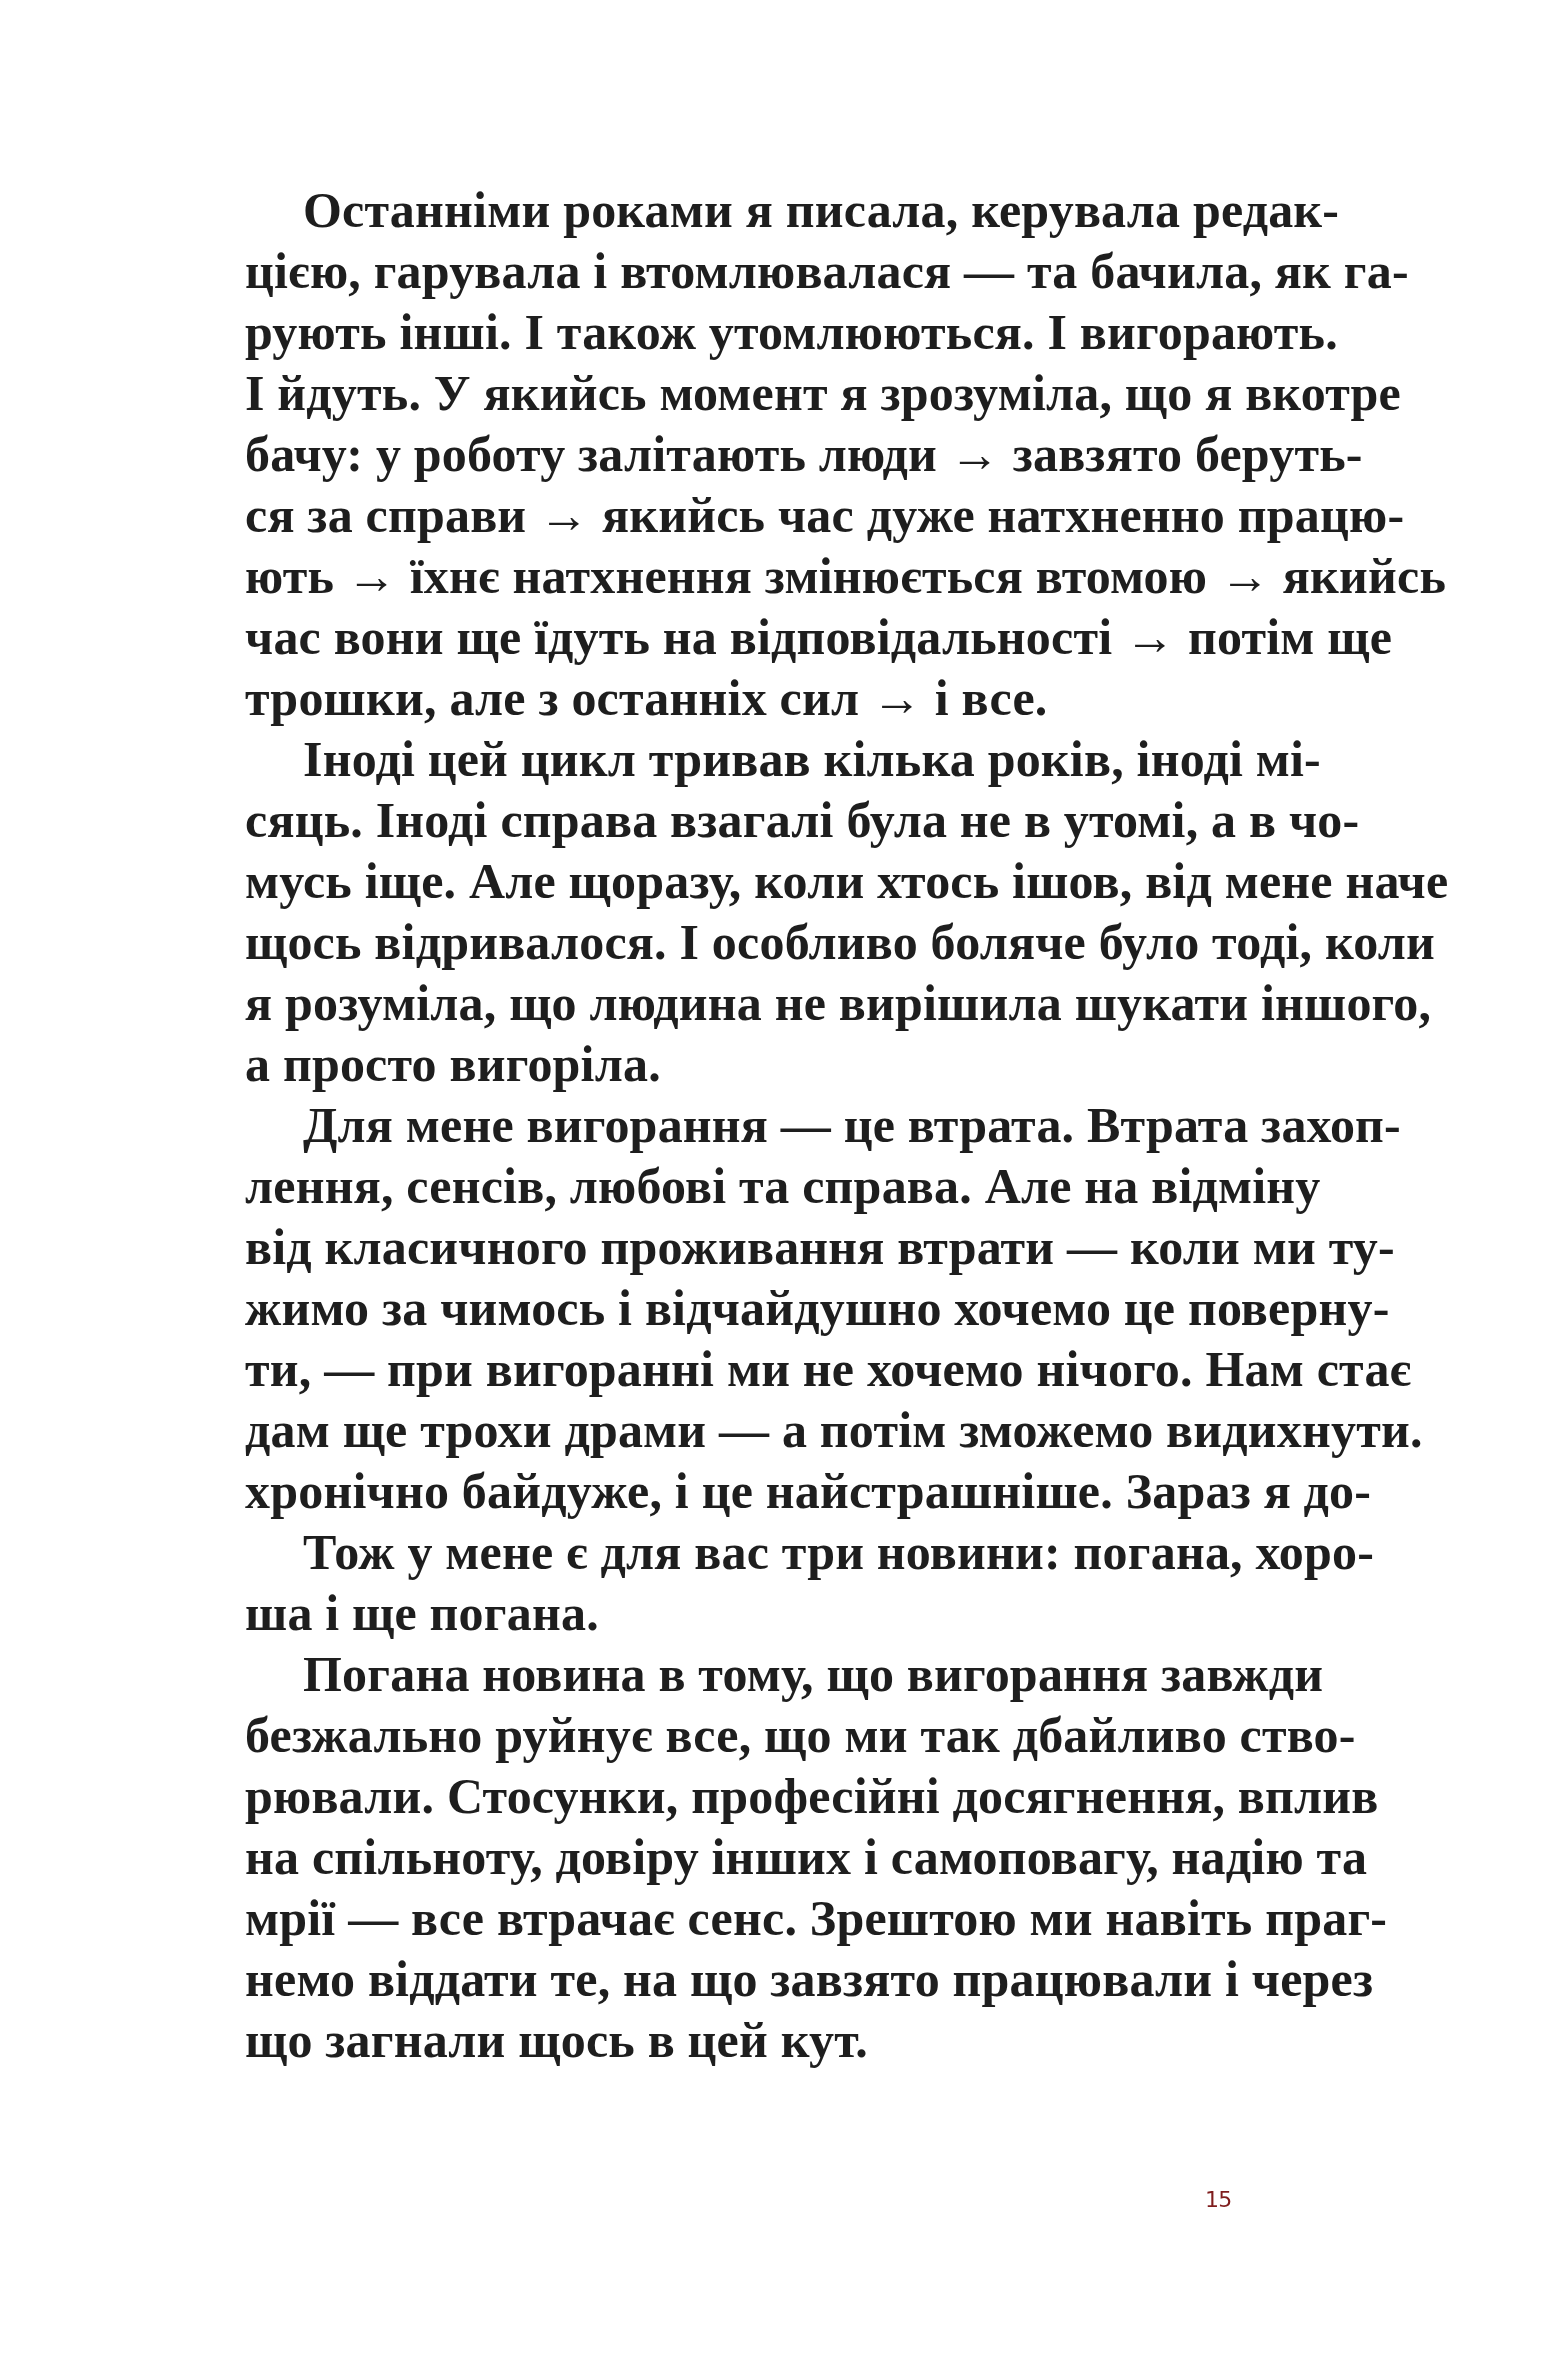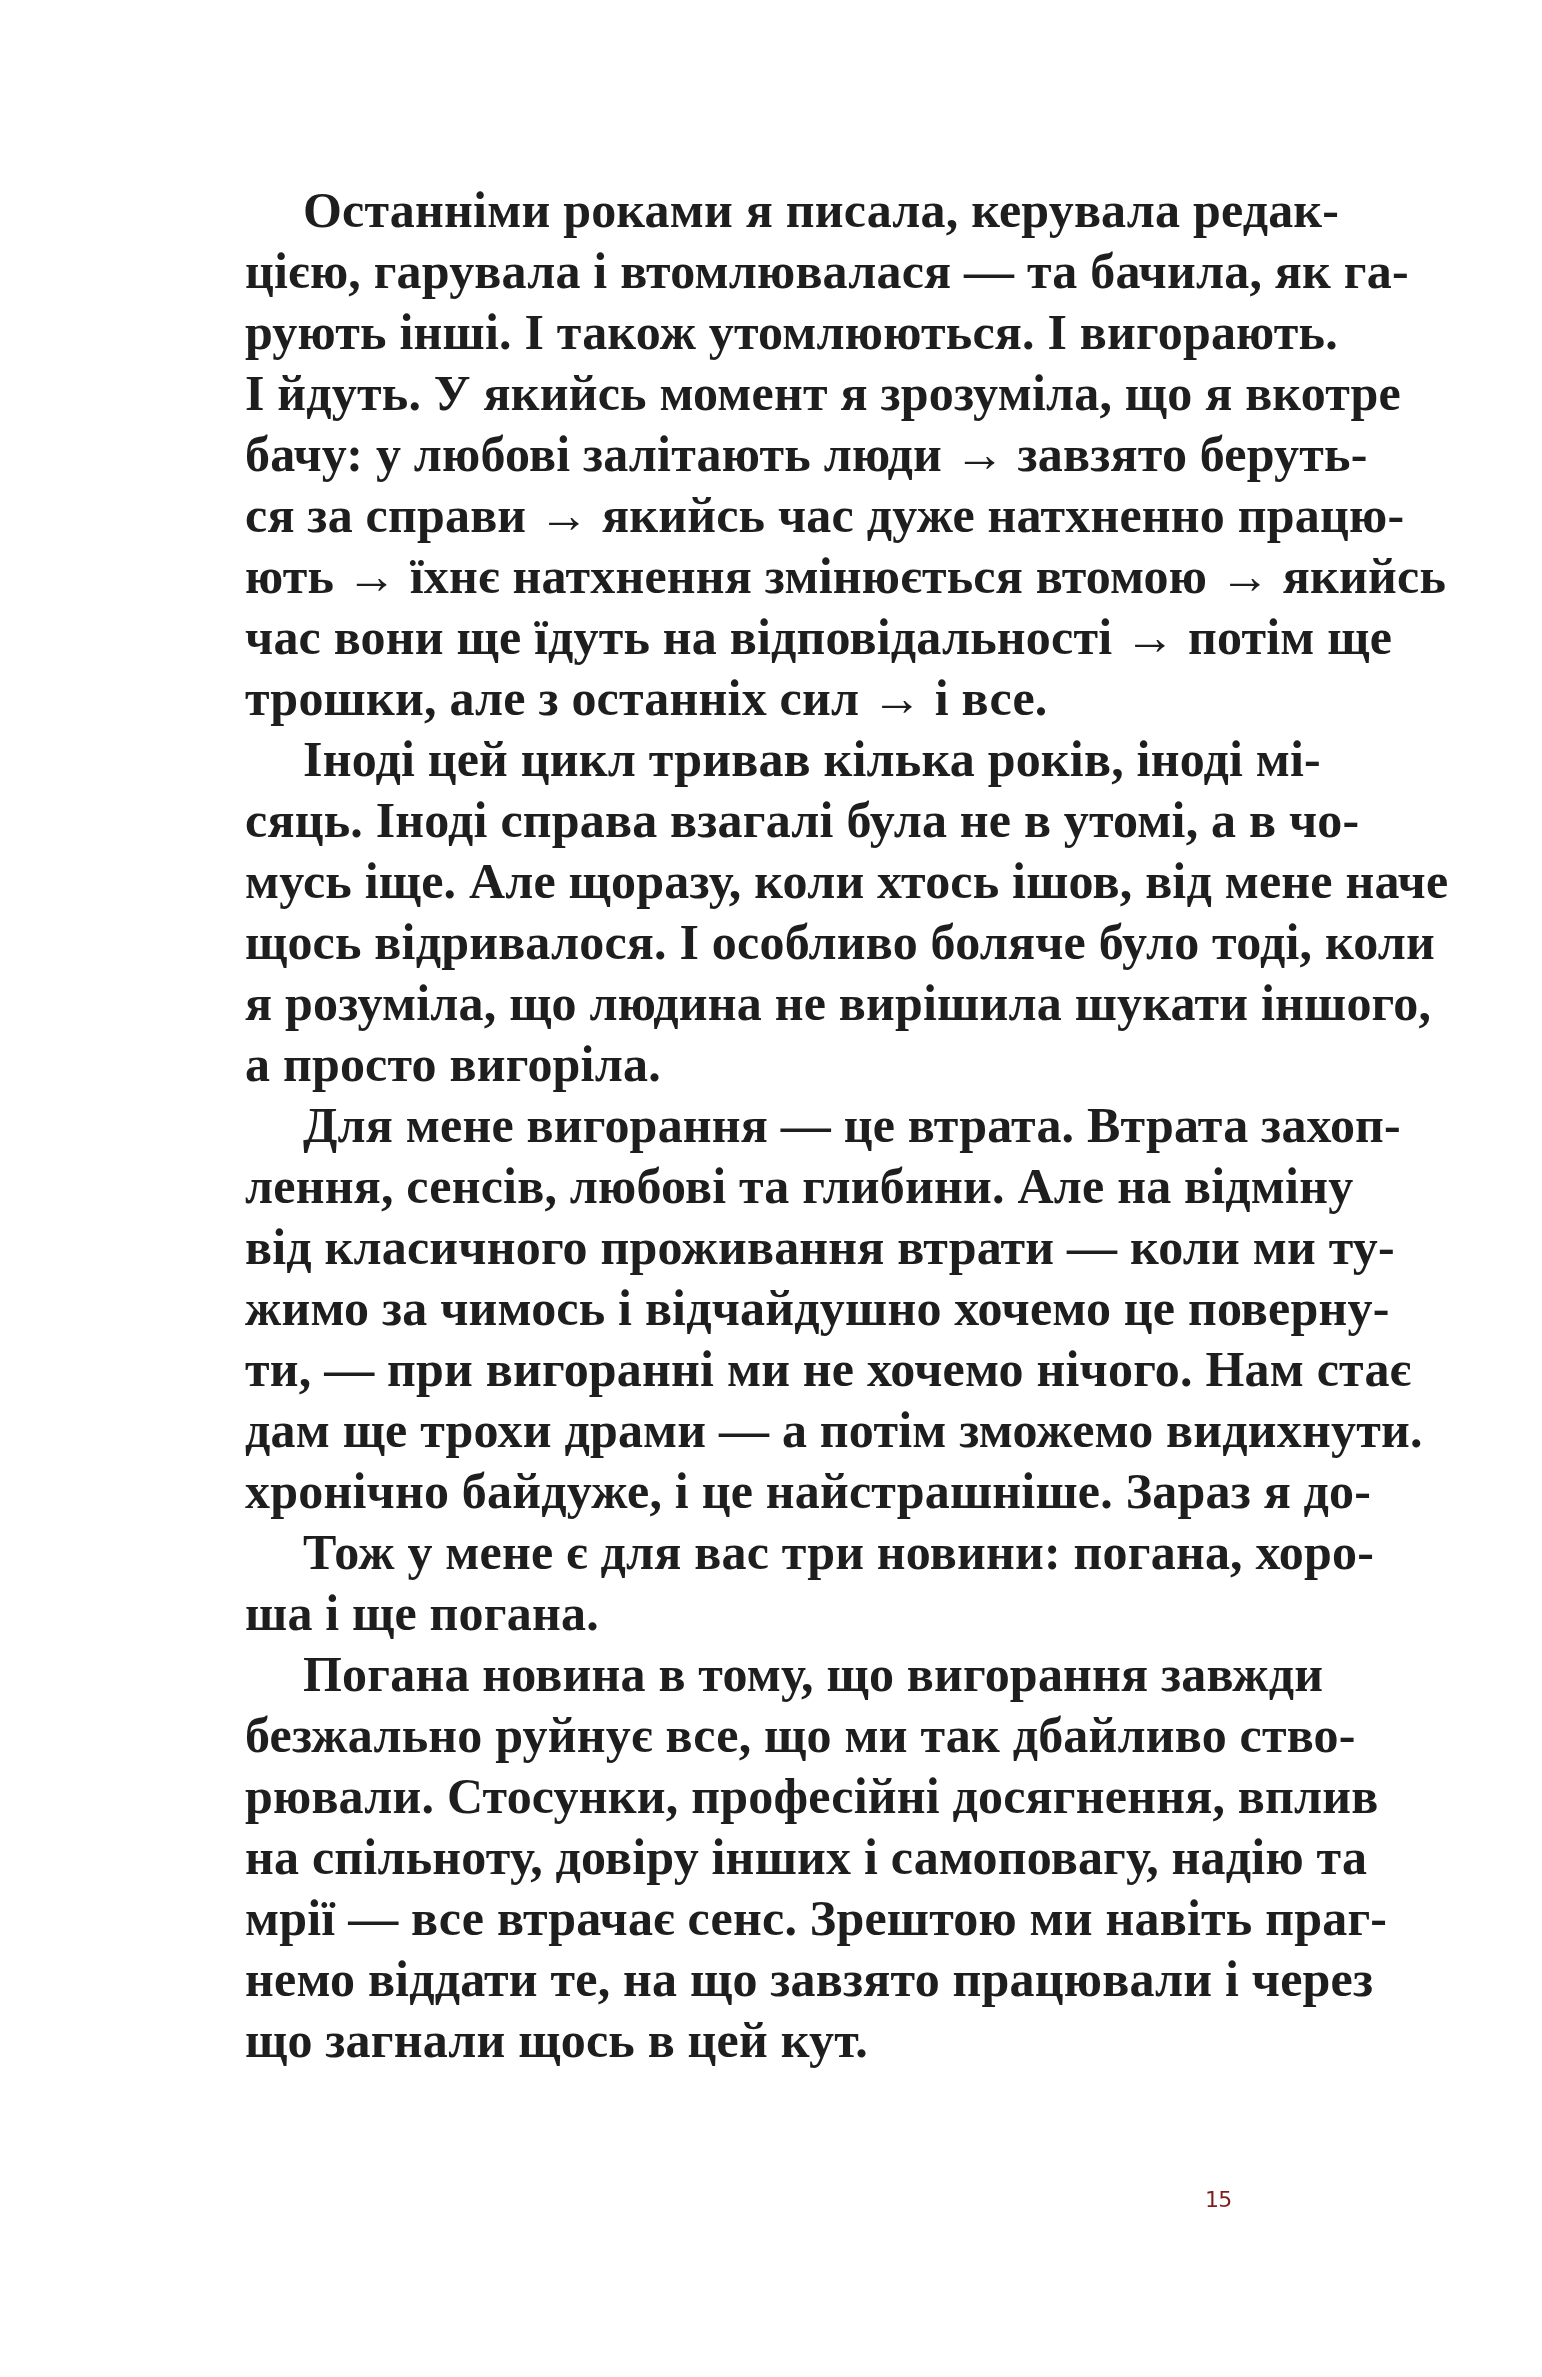--- a/index.html
+++ b/index.html
@@ -62,39 +62,39 @@
 <body>
 
 <div class="page">
   <div class="text-block">
 
     <div class="paragraph">
       <span class="line indent">Останніми роками я писала, керувала редак-</span>
       <span class="line">цією, гарувала і втомлювалася — та бачила, як га-</span>
       <span class="line">рують інші. І також утомлюються. І вигорають.</span>
       <span class="line">І йдуть. У якийсь момент я зрозуміла, що я вкотре</span>
-      <span class="line">бачу: у любові залітають люди → завзято беруть-</span>
+      <span class="line">бачу: у роботу залітають люди → завзято беруть-</span>
       <span class="line">ся за справи → якийсь час дуже натхненно працю-</span>
       <span class="line">ють → їхнє натхнення змінюється втомою → якийсь</span>
       <span class="line">час вони ще їдуть на відповідальності → потім ще</span>
       <span class="line last">трошки, але з останніх сил → і все.</span>
     </div>
 
     <div class="paragraph">
       <span class="line indent">Іноді цей цикл тривав кілька років, іноді мі-</span>
       <span class="line">сяць. Іноді справа взагалі була не в утомі, а в чо-</span>
       <span class="line">мусь іще. Але щоразу, коли хтось ішов, від мене наче</span>
       <span class="line">щось відривалося. І особливо боляче було тоді, коли</span>
       <span class="line">я розуміла, що людина не вирішила шукати іншого,</span>
       <span class="line last">а просто вигоріла.</span>
     </div>
 
     <div class="paragraph">
       <span class="line indent">Для мене вигорання — це втрата. Втрата захоп-</span>
-      <span class="line">лення, сенсів, любові та глибини. Але на відміну</span>
+      <span class="line">лення, сенсів, любові та справа. Але на відміну</span>
       <span class="line">від класичного проживання втрати — коли ми ту-</span>
       <span class="line">жимо за чимось і відчайдушно хочемо це поверну-</span>
       <span class="line">ти, — при вигоранні ми не хочемо нічого. Нам стає</span>
       <span class="line">дам ще трохи драми — а потім зможемо видихнути.</span>
       <span class="line">хронічно байдуже, і це найстрашніше. Зараз я до-</span>
     </div>
 
     <div class="paragraph">
       <span class="line indent">Тож у мене є для вас три новини: погана, хоро-</span>
       <span class="line last">ша і ще погана.</span>

